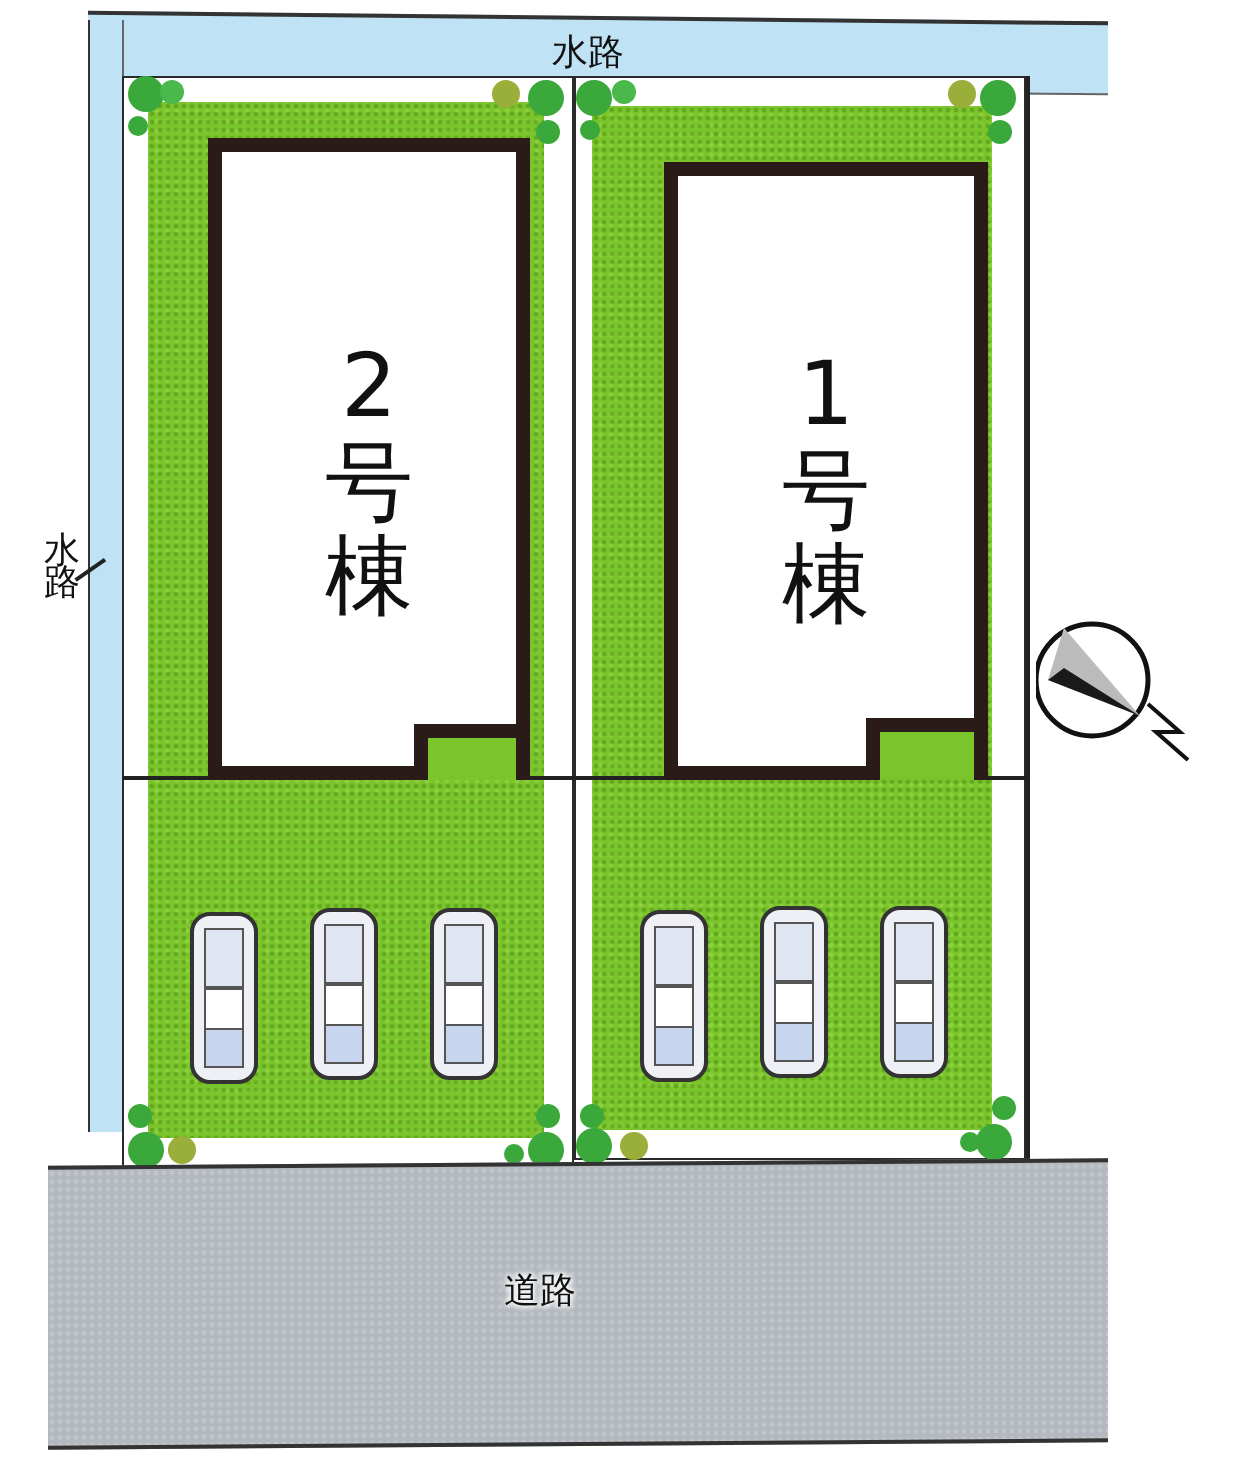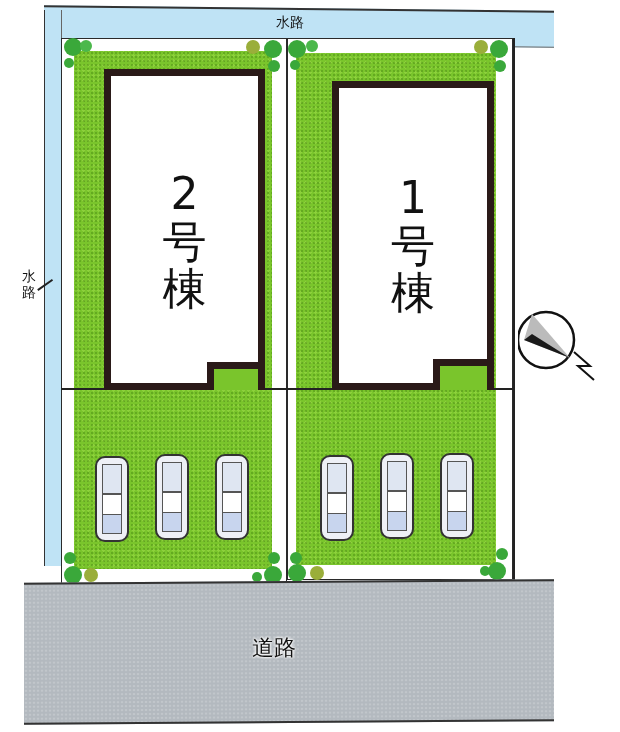--- a/index.html
+++ b/index.html
@@ -10,21 +10,21 @@
   .lawn{background:#7ac52c;background-image:radial-gradient(rgba(60,120,10,0.35) 1px,transparent 1.4px),radial-gradient(rgba(180,230,90,0.35) 1px,transparent 1.4px);background-size:4px 4px,5px 5px;background-position:0 0,2px 2px;}
   .house{background:#ffffff;border:7px solid #2a1a18;box-sizing:border-box;}
   .notch{background:#7ac52c;border-left:7px solid #2a1a18;border-top:7px solid #2a1a18;box-sizing:border-box;}
   .label{font-size:44px;line-height:1.08;color:#111;text-align:center;writing-mode:horizontal-tb;}
   .road{background:#b3b9bf;background-image:radial-gradient(rgba(255,255,255,0.18) 1px,transparent 1.4px);background-size:4px 4px;border-top:2px solid #333;border-bottom:2px solid #333;}
   .tree{border-radius:50%;}
   .car{width:34px;height:86px;border:2px solid #333;border-radius:10px;background:#eef0f6;box-sizing:border-box;}
   .car .win1{position:absolute;left:5px;right:5px;top:6px;height:28px;border:1.5px solid #555;background:#dfe6f2;}
   .car .roof{position:absolute;left:5px;right:5px;top:36px;height:22px;border:1.5px solid #555;background:#fff;}
   .car .win2{position:absolute;left:5px;right:5px;bottom:6px;height:18px;border:1.5px solid #555;background:#c8d5ee;}
-  .text-sm{font-size:14px;color:#111;text-align:right;}
+  .text-sm{font-size:18px;color:#111;text-align:right;}
 </style>
 </head>
 <body>
 
 <div class="abs water" style="left:44px;top:8px;width:510px;height:34px;border-top:2px solid #333;border-bottom:1px solid #666;transform:skewY(0.6deg);"></div>
 <div class="abs water" style="left:44px;top:10px;width:16px;height:556px;border-left:1.5px solid #333;border-right:1.5px solid #666;"></div>
 
 <div class="abs text-sm" style="left:276px;top:14px;">水路</div>
 <div class="abs text-sm" style="left:22px;top:268px;line-height:16px;">
   <div>水</div>
@@ -123,14 +123,14 @@
 <div class="abs" style="left:518px;top:310px;width:60px;height:60px;">
   <svg width="100" height="80" viewBox="0 0 100 80">
     <circle cx="28" cy="30" r="28" fill="none" stroke="#111" stroke-width="2.5"></circle>
     <polygon points="14,4 52,48 6,30" fill="#bbbbbb"></polygon>
     <polygon points="6,30 52,48 14,24" fill="#1a1a1a"></polygon>
     <polyline points="56,42 72,56 60,56 76,70" fill="none" stroke="#111" stroke-width="2"></polyline>
   </svg>
 </div>
 
 <div class="abs road" style="left:24px;top:581px;width:530px;height:138px;transform:skewY(-0.4deg);">
-  <div class="abs" style="left:228px;top:50px;font-size:22px;color:#111;text-shadow:0 0 3px #fff,0 0 3px #fff,0 0 3px #fff;">道路</div>
+  <div class="abs" style="left:228px;top:50px;font-size:18px;color:#111;text-shadow:0 0 3px #fff,0 0 3px #fff,0 0 3px #fff;">道路</div>
 </div>
 
 </body></html>

